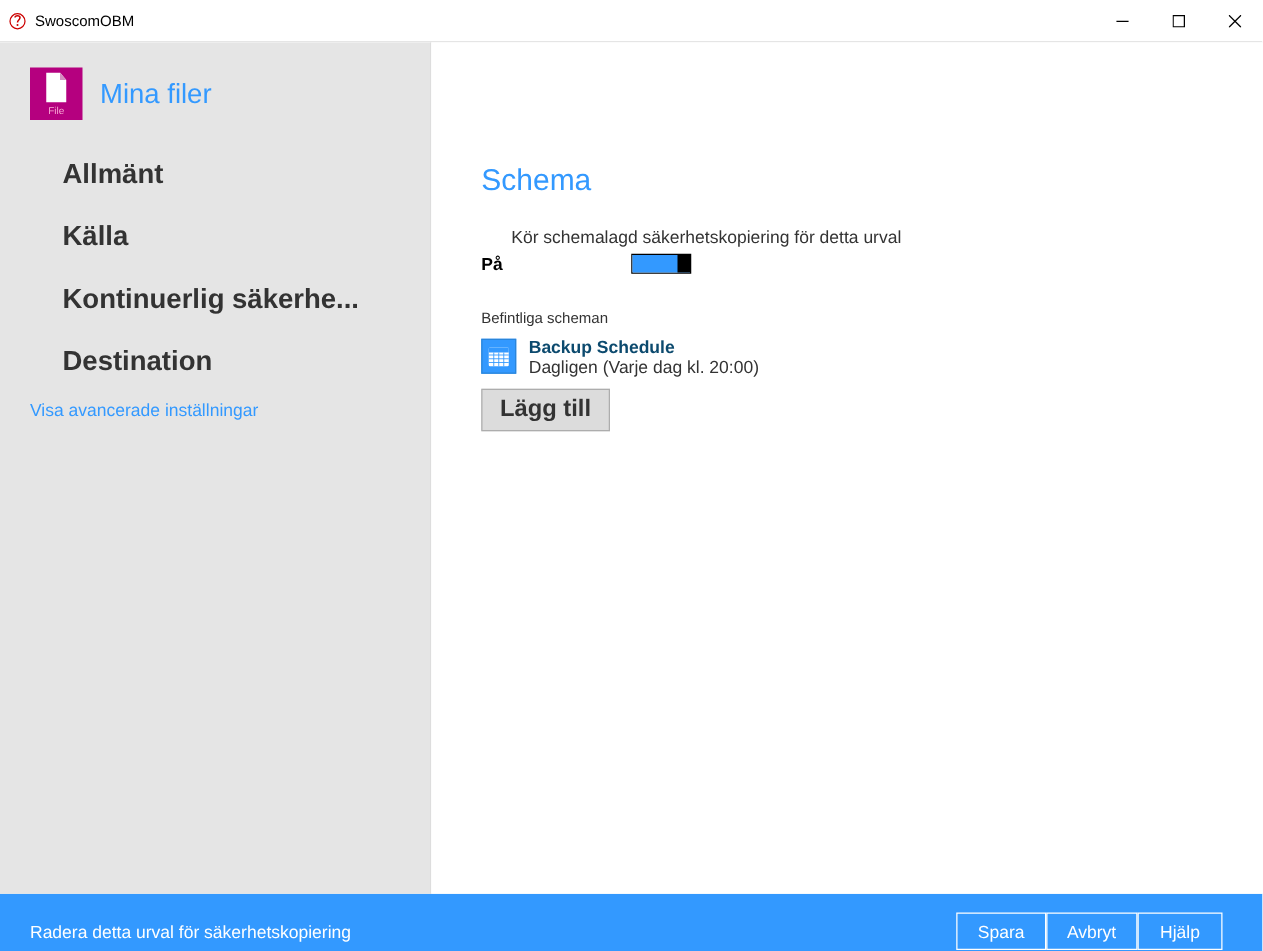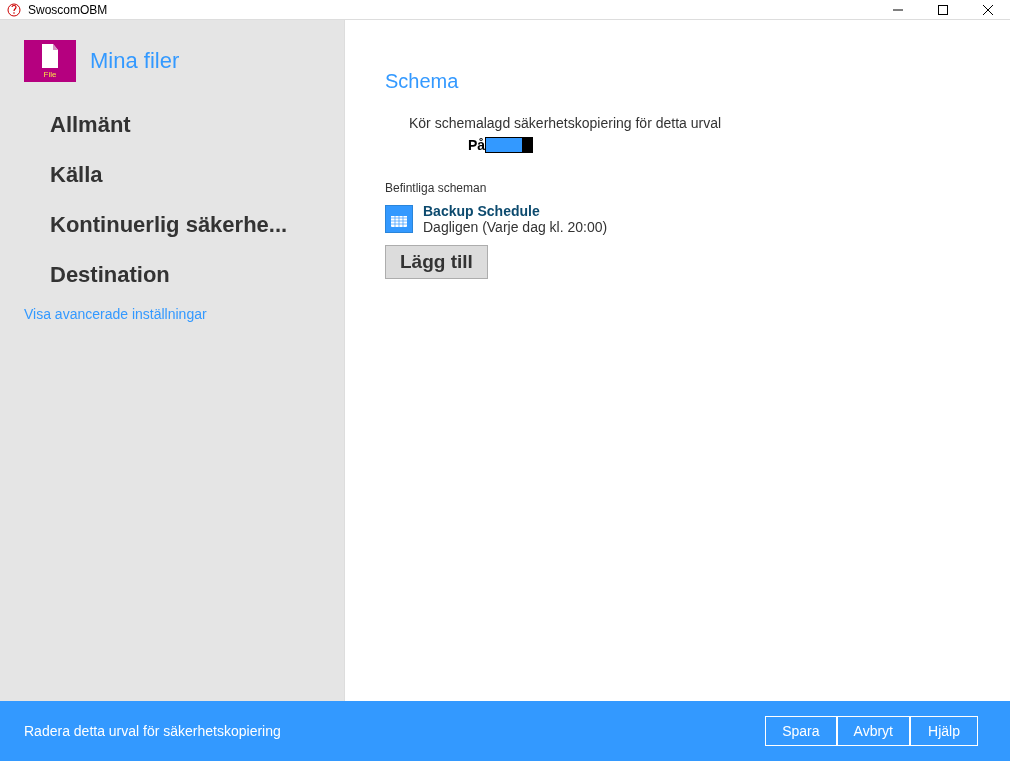--- a/index.html
+++ b/index.html
@@ -1,20 +1,20 @@
 <!DOCTYPE html>
 <html><head>
 <meta charset="utf-8">
 <style>
   * { box-sizing: border-box; margin: 0; padding: 0; }
   html, body { width: 1010px; height: 761px; font-family: "Segoe UI", Arial, sans-serif; background: #fff; overflow: hidden; }
 
   
   .titlebar {
-    height: 20px;
+    height: 34px;
     background: #ffffff;
     border-bottom: 1px solid #ddd;
     display: flex;
     align-items: center;
     padding-left: 6px;
     font-size: 12px;
     color: #000;
   }
   .titlebar .app-icon {
     width: 16px; height: 16px;
@@ -48,24 +48,24 @@
     padding: 50px 40px 20px 40px;
   }
 
   
   .side-header {
     display: flex;
     align-items: center;
     padding: 0 0 18px 24px;
   }
   .file-icon {
-    width: 52px; height: 42px;
+    width: 42px; height: 42px;
     background: #b5007f;
     display: flex; flex-direction: column; align-items: center; justify-content: center;
-    color: #fde047;
+    color: #f9a8d4;
     margin-right: 14px;
   }
   .file-icon svg { display: block; }
   .file-icon .file-label { font-size: 8px; margin-top: 2px; }
   .side-title {
     font-size: 22px;
     color: #3399ff;
     font-weight: 400;
   }
 
@@ -87,41 +87,41 @@
   }
   .adv-link {
     font-size: 14px;
     color: #3399ff;
     padding: 6px 0 0 24px;
     cursor: pointer;
   }
 
   
   .page-title {
-    font-size: 20px;
+    font-size: 24px;
     color: #3399ff;
     font-weight: 400;
     margin-bottom: 22px;
+    margin-top: 47px;
   }
   .section-text {
     font-size: 14px;
     color: #333;
     margin-bottom: 6px;
     margin-left: 24px;
   }
   .toggle-row {
     display: flex;
     align-items: center;
     margin-bottom: 28px;
   }
   .toggle-label {
     font-size: 14px;
     font-weight: 700;
-    width: 100px;
-    text-align: right;
+    width: 120px;
   }
   .toggle {
     width: 48px; height: 16px;
     border: 1px solid #000;
     background: #fff;
     display: flex;
     position: relative;
   }
   .toggle .track-on {
     background: #3399ff;

